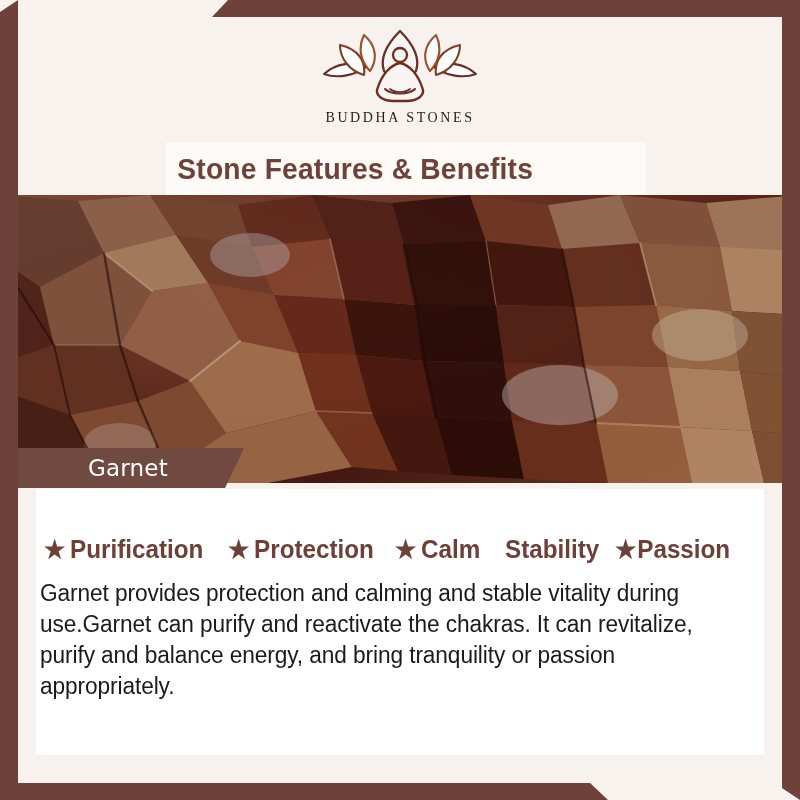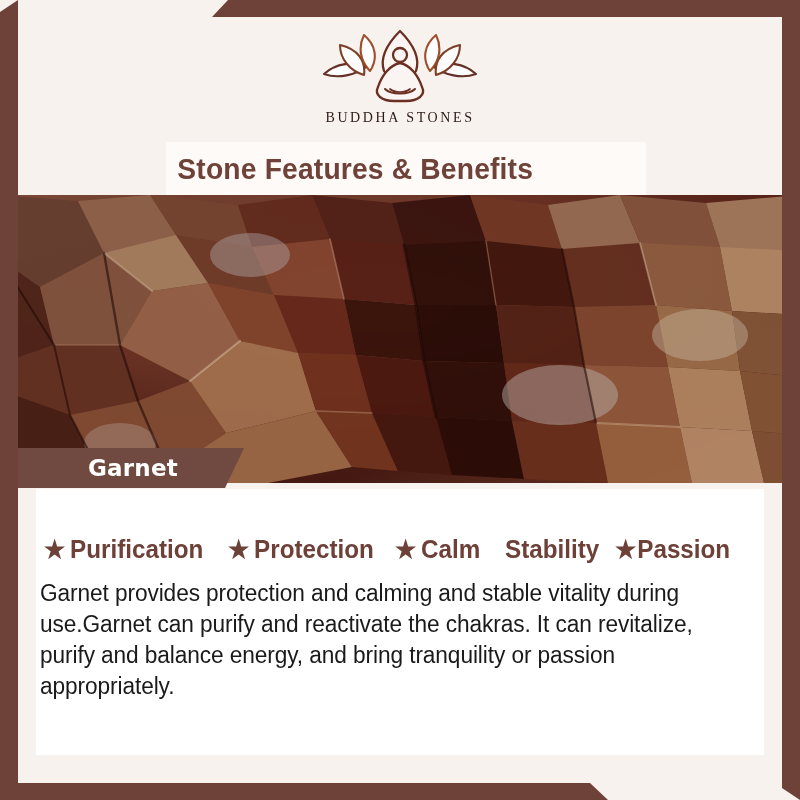--- a/index.html
+++ b/index.html
@@ -125,21 +125,21 @@
     width: 226px; height: 40px;
     background: #704a40;
     clip-path: polygon(0 0, 226px 0, 207px 40px, 0 40px);
     display: flex;
     align-items: center;
     z-index: 5;
   }
   .name-text {
     padding-left: 70px;
     font-family: "DejaVu Sans", sans-serif;
-    font-weight: 700;
+    font-weight: 400;
     font-size: 23px;
     color: #ffffff;
     letter-spacing: 0.2px;
   }
 
   
   .body-sheet {
     position: absolute;
     top: 489px; left: 36px;
     width: 728px; height: 266px;

